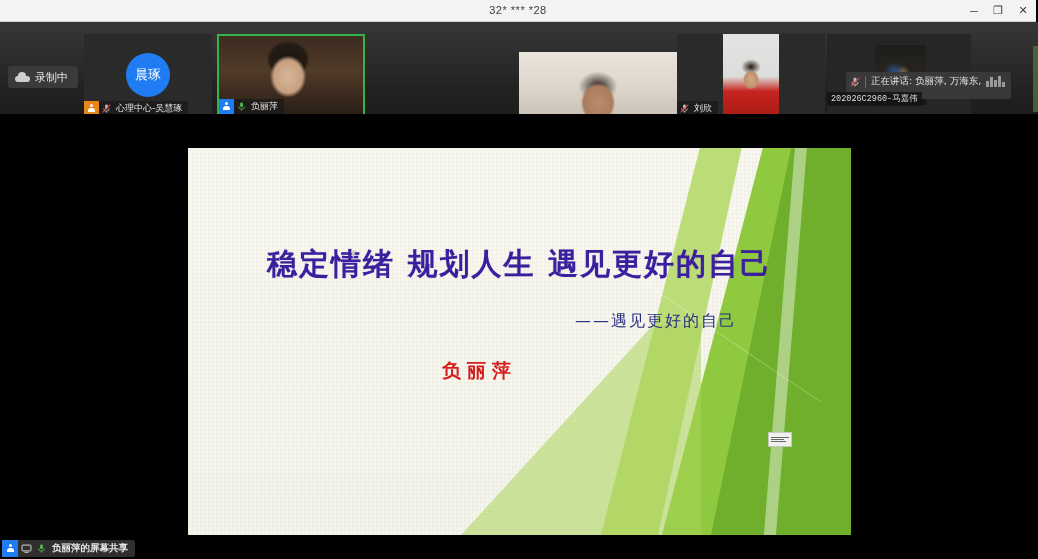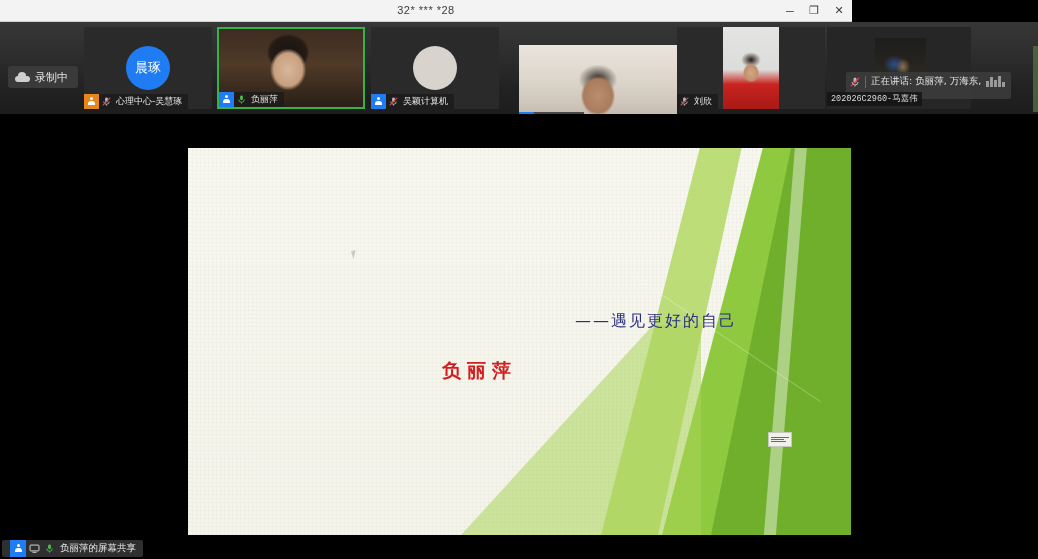--- a/index.html
+++ b/index.html
@@ -9,21 +9,21 @@
   body {
     width: 1038px; height: 559px;
     overflow: hidden;
     font-family: "Liberation Sans", sans-serif;
     position: relative;
   }
 
   
   #titlebar {
     position: absolute; left: 0; top: 0;
-    width: 852px; height: 21px;
+    width: 1036px; height: 21px;
     background: #f3f3f3;
     border-bottom: 1px solid #d0d0d0;
     display: flex; align-items: center;
   }
   #titlebar-title {
     position: absolute; left: 0; right: 0; top: 0;
     height: 21px; line-height: 21px;
     text-align: center;
     font-size: 11px;
     color: #3c3c3c;
@@ -69,21 +69,21 @@
     content:""; position:absolute; left:0; bottom:0;
     width:15px; height:6px; background:#cfcfcf; border-radius:4px;
   }
   .cloud-ico:after {
     content:""; position:absolute; left:3px; bottom:3px;
     width:8px; height:7px; background:#cfcfcf; border-radius:50%;
   }
 
   
   .tile {
-    position: absolute; top: 5px; height: 82px;
+    position: absolute; top: 12px; height: 82px;
     background: #2a2a2a;
     box-sizing: border-box;
     overflow: hidden;
   }
   .tile.active { border: 2px solid #35b34a; }
   .tile .video {
     position:absolute; left:0; top:0; width:100%; height:100%;
     background-size: cover; background-position: center;
   }
   .tile .avatar {
@@ -285,24 +285,25 @@
   #slide-stamp i:nth-child(3){ width:85%; }
 
   
   #bottombar {
     position:absolute; left:0; bottom:0;
     width:1038px; height:24px;
     background:#000;
   }
   #share-pill {
     position:absolute; left:2px; bottom:2px;
-    height:17px; padding:0 7px 0 8px;
+    height:17px; padding:0 7px 0 0;
     background:#2f2f2f;
     display:flex; align-items:center;
     border-radius:2px;
+    font-weight:bold;
   }
   #share-pill .np-badge { width:16px;height:17px; }
   #share-pill .mon-ico {
     width:16px;height:17px;display:flex;align-items:center;justify-content:center;
   }
   #share-pill .np-name { font-size:9.5px; padding-left:4px; }
 
   
   #rail {
     position:absolute; right:0; top:24px; width:5px; height:66px;
@@ -361,37 +362,20 @@
         <svg width="11" height="11" viewBox="0 0 16 16" aria-hidden="true">
           <rect x="6" y="2" width="4" height="7" rx="2" fill="#4fbf4f"></rect>
           <path d="M4 8a4 4 0 0 0 8 0" stroke="#4fbf4f" stroke-width="1.3" fill="none"></path>
           <line x1="8" y1="12" x2="8" y2="14" stroke="#4fbf4f" stroke-width="1.3"></line>
         </svg>
       </span>
       <span class="np-name">负丽萍</span>
     </div>
   </div>
 
-  <div class="tile" style="left:371px; width:128px;">
-    <div class="avatar pale"></div>
-    <div class="nameplate">
-      <span class="np-badge blue">
-          <span class="np-person"></span>
-        </span>
-      <span class="np-mic">
-        <svg width="11" height="11" viewBox="0 0 16 16" aria-hidden="true">
-          <rect x="6" y="2" width="4" height="7" rx="2" fill="#bdbdbd"></rect>
-          <path d="M4 8a4 4 0 0 0 8 0" stroke="#bdbdbd" stroke-width="1.3" fill="none"></path>
-          <line x1="8" y1="12" x2="8" y2="14" stroke="#bdbdbd" stroke-width="1.3"></line>
-          <line x1="2.5" y1="13.5" x2="13.5" y2="2.5" stroke="#e04646" stroke-width="1.6"></line>
-        </svg>
-      </span>
-      <span class="np-name">吴颖计算机</span>
-    </div>
-  </div>
 
   <div class="tile" style="left:519px; width:158px;margin-top:18px;">
     <div class="video" style="background:
         radial-gradient(ellipse 24px 28px at 50% 62%, #b98d6d 0%, #a87c5c 60%, rgba(168,124,92,0) 72%),
         radial-gradient(ellipse 26px 20px at 50% 42%, #231a14 0%, rgba(35,26,20,0) 75%),
         linear-gradient(180deg,#e9e4dc 0%, #ddd6cb 42%, #cfc7bb 70%, #b9b0a3 100%),
         repeating-linear-gradient(0deg, rgba(0,0,0,0.06) 0 18px, rgba(0,0,0,0) 18px 34px);"></div>
     <div class="nameplate">
       <span class="np-badge blue">
           <span class="np-person"></span>
@@ -466,20 +450,21 @@
 
   <div id="slide">
     <div class="paper"></div>
     <div class="g1"></div>
     <div class="g3"></div>
     <div class="g2"></div>
     <div class="g4"></div>
     <div class="g5"></div>
     <div class="gline"></div>
 
+    <div id="slide-title">稳定情绪  规划人生  遇见更好的自己</div>
     <div id="slide-subtitle">——遇见更好的自己</div>
     <div id="slide-author">负丽萍</div>
     <div id="slide-stamp">
       <i></i>
         <i></i>
         <i></i>
     </div>
   </div>
 
   <div id="cursor"></div>

